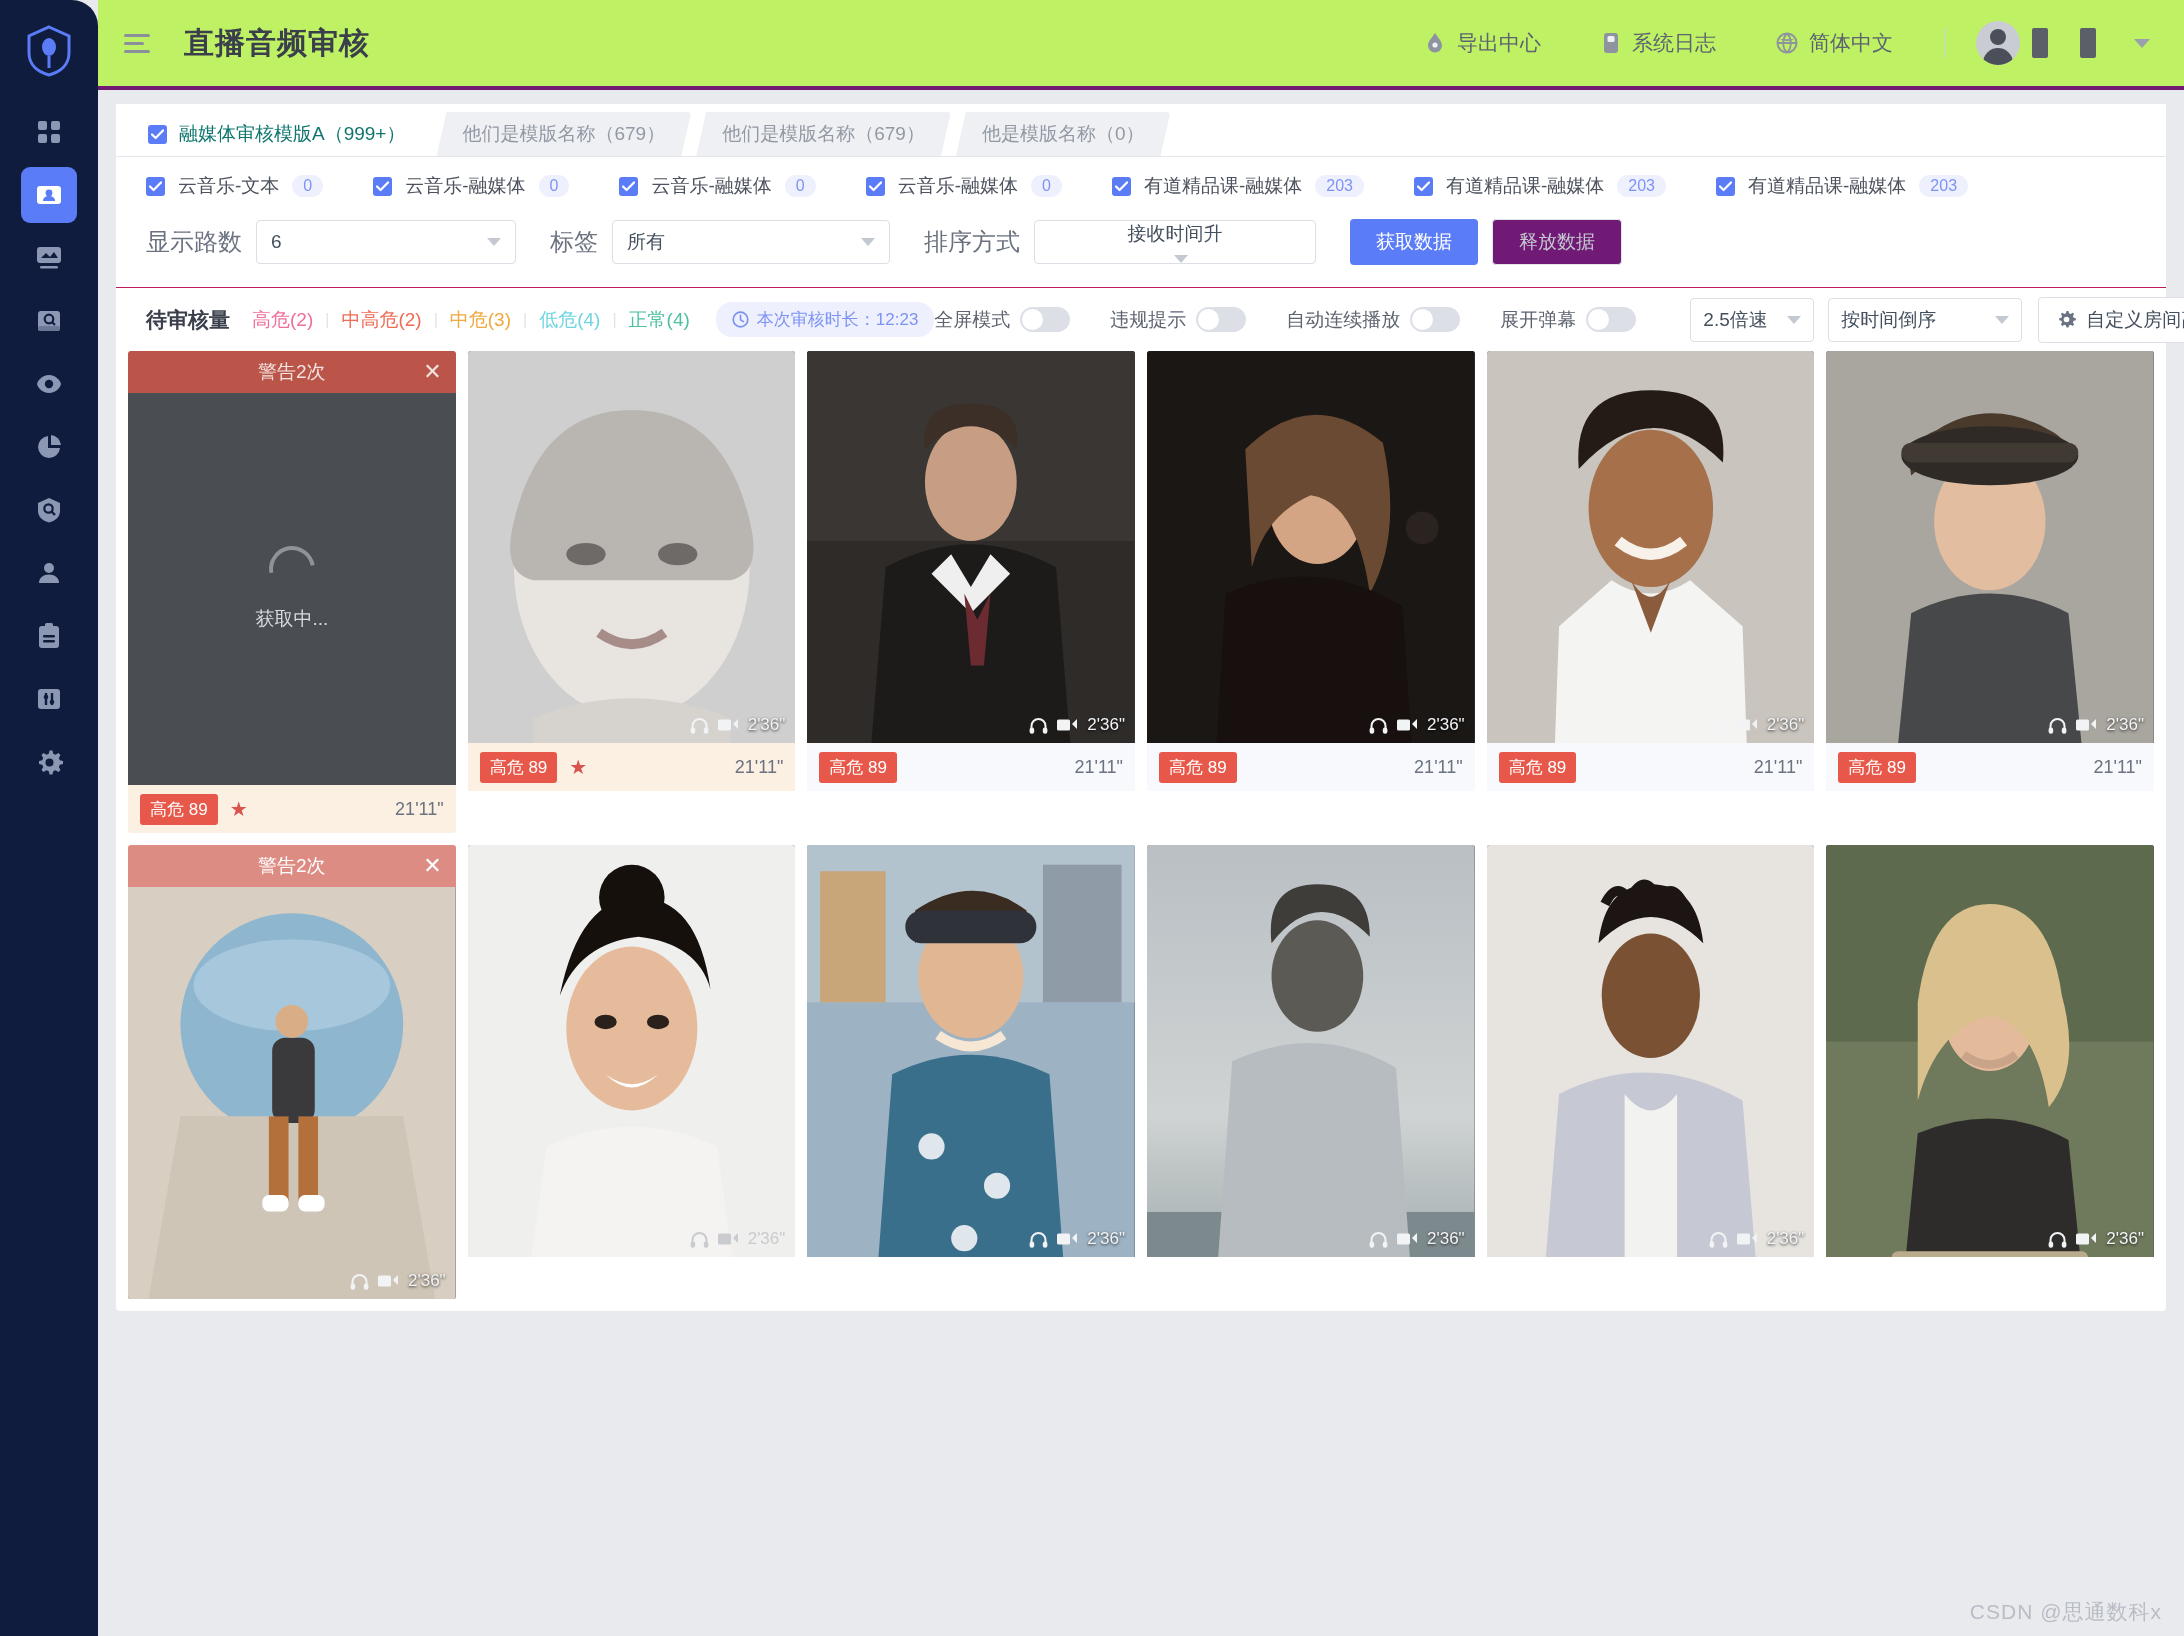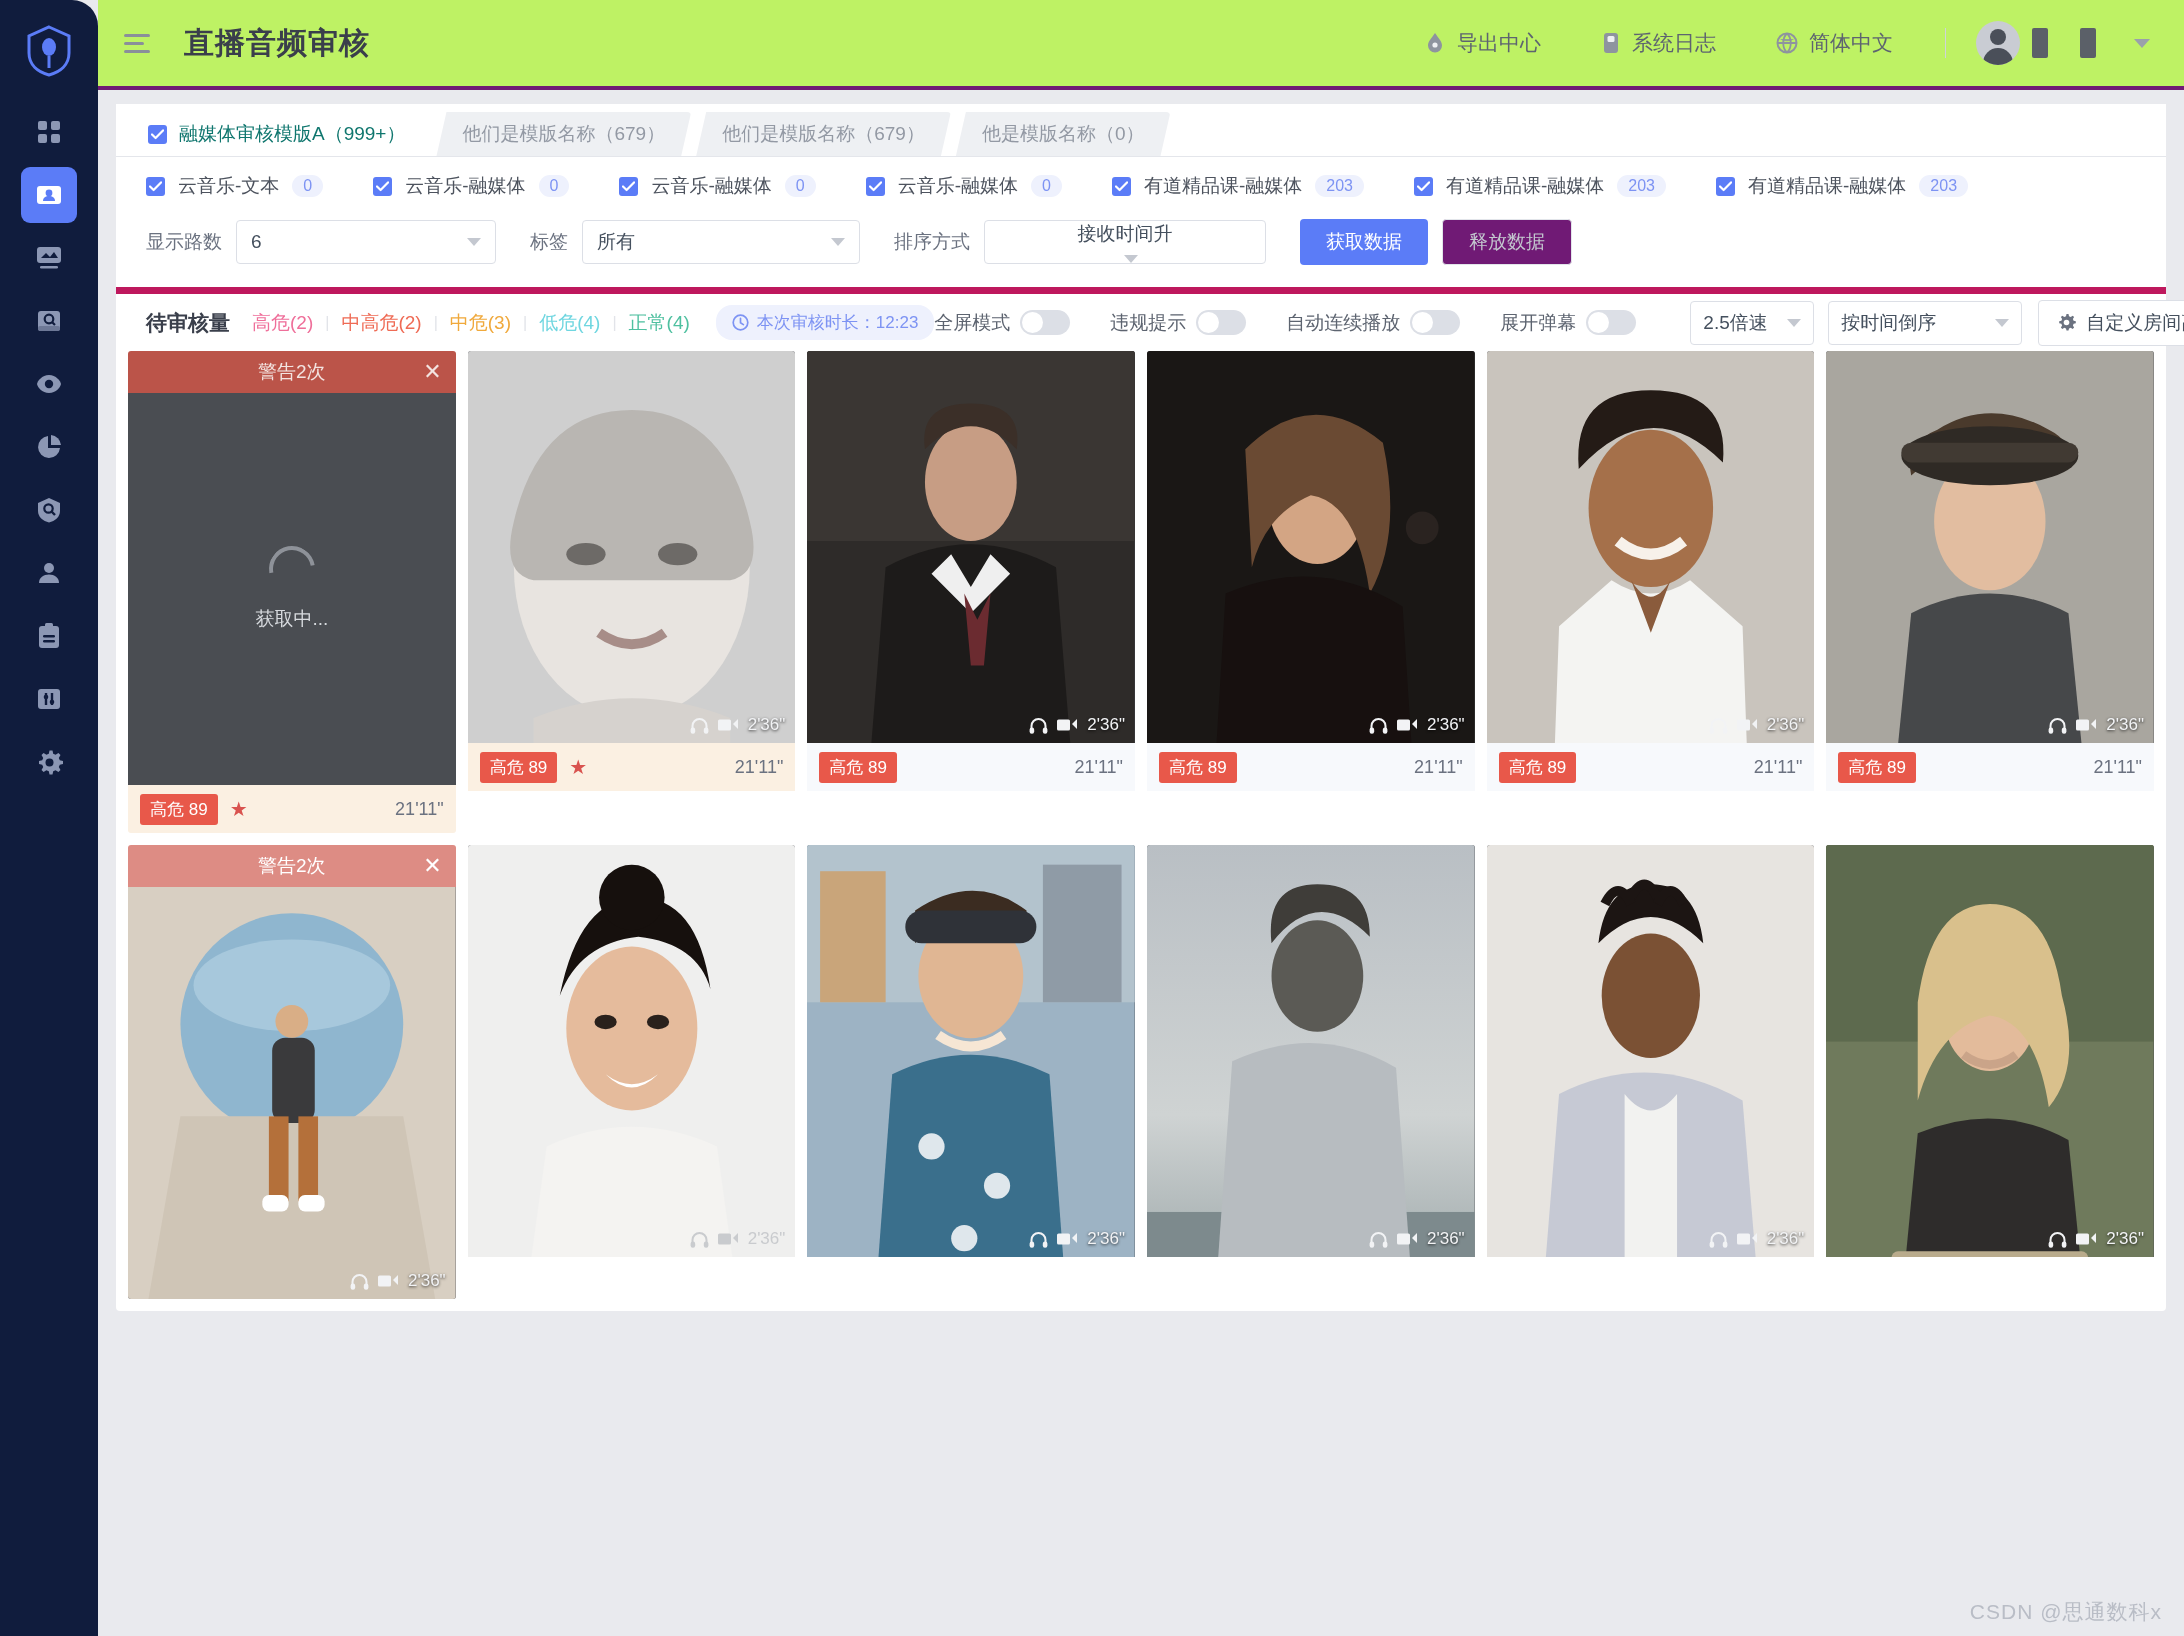--- a/index.html
+++ b/index.html
@@ -83,41 +83,41 @@
   .tabs-underline { height: 1px; background: #e4e6eb; }
 
   
   .filters { display: flex; align-items: center; padding: 16px 26px 14px 30px; gap: 0; }
   .filter-item { display: flex; align-items: center; gap: 13px; font-size: 19px; color: #4d535e; margin-right: 50px; white-space: nowrap; cursor: pointer; }
   .filter-item:last-child { margin-right: 0; }
   .count-pill { background: #eef1fd; color: #7d93f3; border-radius: 11px; font-size: 16px; padding: 2px 11px; }
 
   
   .formrow { display: flex; align-items: center; padding: 6px 26px 22px 30px; gap: 0; }
-  .fl { font-size: 19px; color: #6b7280; margin-right: 14px; white-space: nowrap; }
+  .fl { font-size: 24px; color: #6b7280; margin-right: 14px; white-space: nowrap; }
   .sel {
     height: 44px; border: 1px solid #dcdfe6; border-radius: 4px;
     display: flex; align-items: center; padding: 0 14px;
     font-size: 19px; color: #45505e; background: #fff; cursor: pointer;
   }
   .sel .v { flex: 1; }
   .chev { width: 0; height: 0; border-left: 7px solid transparent; border-right: 7px solid transparent; border-top: 8px solid #c4c8d0; margin-left: 12px; }
   .sel-w1 { width: 260px; }
   .sel-w2 { width: 278px; }
   .sel-w3 { width: 282px; flex-direction: column; }
   .gap34 { width: 34px; }
   .btn {
     height: 46px; border-radius: 4px; display: flex; align-items: center; justify-content: center;
     font-size: 19px; padding: 0 26px; cursor: pointer; white-space: nowrap;
   }
   .btn-primary { background: #5b7cf7; color: #fff; }
   .btn-ghost { background: #701a75; border: 1px solid #e2e5ea; color: #c3c7cf; }
 
   
-  .statusbar { display: flex; align-items: center; padding: 0 26px 0 30px; height: 64px; border-top: 7px solid #be185d; }
+  .statusbar { display: flex; align-items: center; padding: 0 26px 0 30px; height: 64px; border-top: 1px solid #be185d; }
   .sb-title { font-size: 21px; color: #3a3f4b; font-weight: 700; margin-right: 22px; white-space: nowrap; }
   .risk { font-size: 19px; white-space: nowrap; }
   .risk-sep { color: #e2e4e9; margin: 0 12px; }
   .timer {
     background: #eef1fd; color: #7d93f3; border-radius: 16px;
     font-size: 17px; padding: 6px 16px; display: flex; align-items: center; gap: 8px;
     margin-left: 26px; white-space: nowrap;
   }
   .sb-right { margin-left: auto; display: flex; align-items: center; gap: 0; }
   .toggle-item { display: flex; align-items: center; gap: 10px; font-size: 19px; color: #5d6470; margin-right: 40px; white-space: nowrap; cursor: pointer; }

